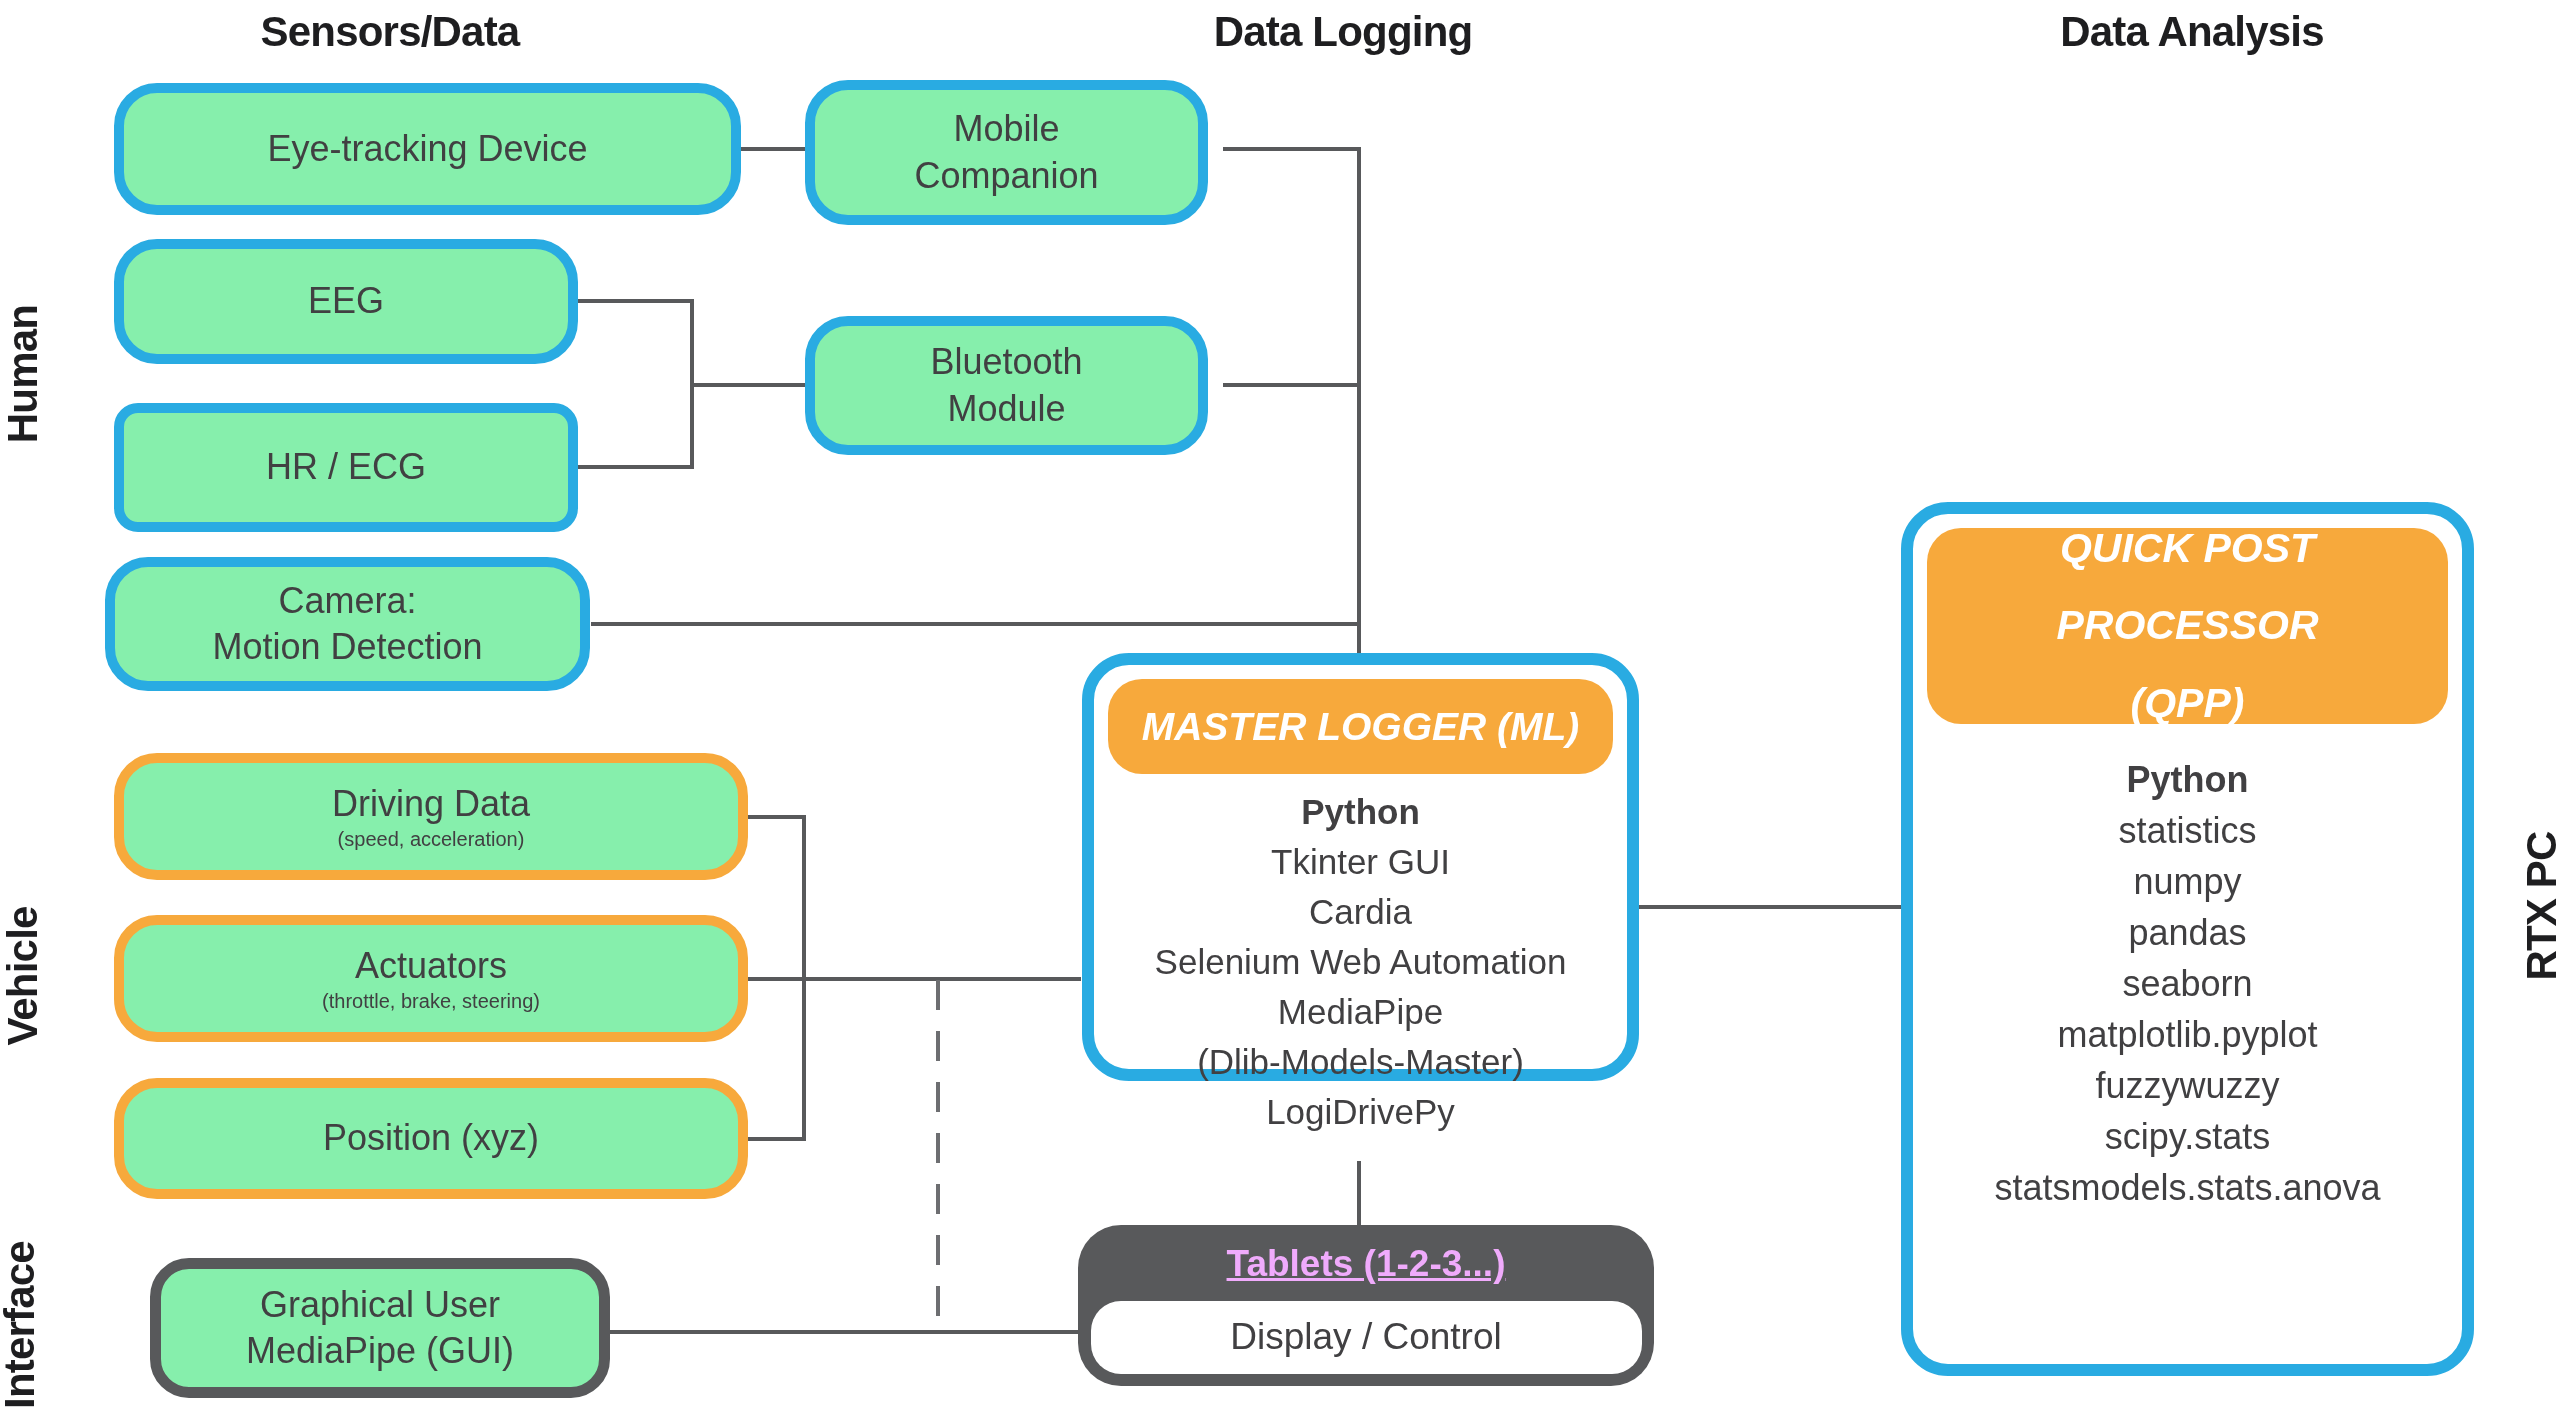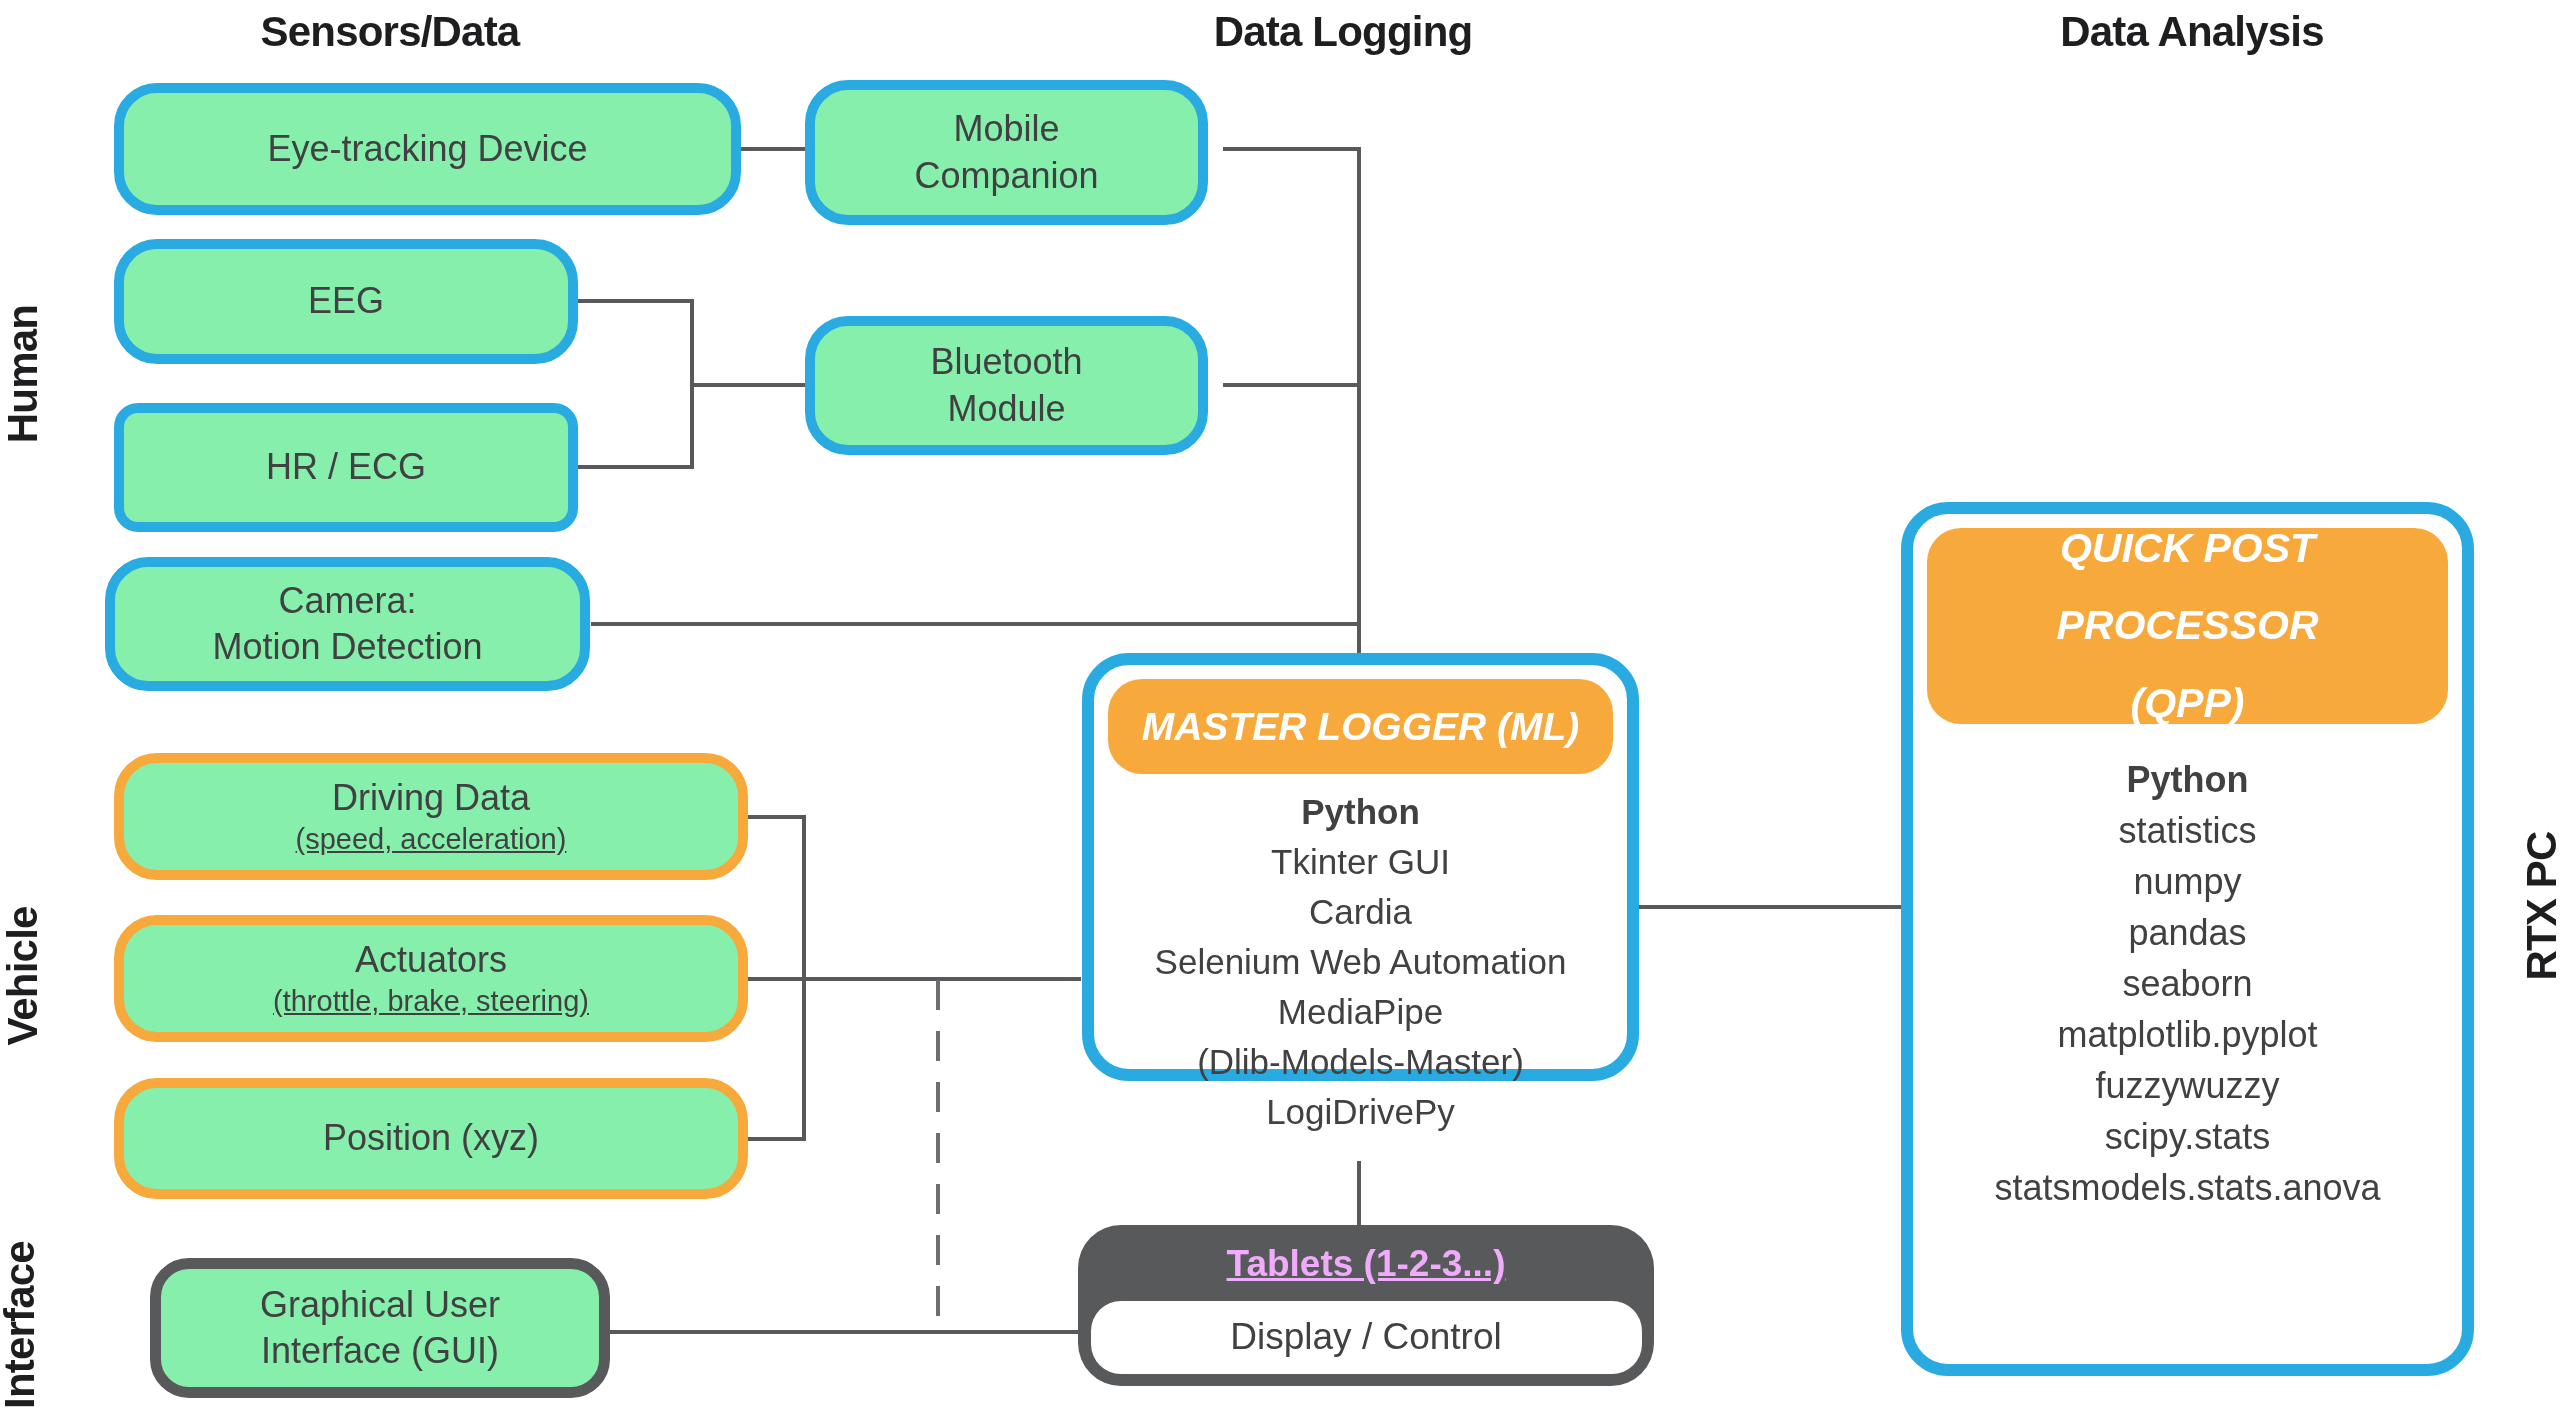--- a/index.html
+++ b/index.html
@@ -35,21 +35,21 @@
   .box{
     position:absolute;box-sizing:border-box;
     background:#86efac;border-radius:43px;
     display:flex;flex-direction:column;align-items:center;justify-content:center;
     text-align:center;color:var(--text);
     font-size:36px;line-height:1.28;
   }
   .box.blue{border:10px solid var(--blue);}
   .box.orangeb{border:10px solid var(--orange);}
   .box.grayb{border:11.7px solid var(--dark);border-radius:39px;}
-  .box .sub{font-size:29px;line-height:1.25;text-decoration:underline;}
+  .box .sub{font-size:20px;line-height:1.25;}
 
   .panel{
     position:absolute;box-sizing:border-box;
     background:#fff;border:12.5px solid var(--blue);border-radius:47px;
   }
   .panel-header{
     margin:14px 14px 0 14px;
     background:var(--orange);border-radius:34px;
     color:#fff;font-weight:bold;font-style:italic;
     display:flex;flex-direction:column;align-items:center;justify-content:center;
@@ -153,21 +153,21 @@
     <div>Actuators</div>
     <div class="sub">(throttle, brake, steering)</div>
   </div>
 
   <div class="box orangeb" style="left:114px;top:1078px;width:634px;height:121px;">
     <div>Position (xyz)</div>
   </div>
 
   <div class="box grayb" style="left:114px;top:1258px;width:460px;height:140px;margin-left:36px;">
     <div>Graphical User</div>
-    <div>Interface (GUI)</div>
+    <div>MediaPipe (GUI)</div>
   </div>
 
   <div class="panel" style="left:1082px;top:653px;width:557px;height:428px;">
     <div class="panel-header" style="height:95px;font-size:39px;">
       <div>MASTER LOGGER (ML)</div>
     </div>
     <div class="panel-items" style="margin-top:12.5px;line-height:50px;">
       <div class="bold">Python</div>
       <div>Tkinter GUI</div>
       <div>Cardia</div>

